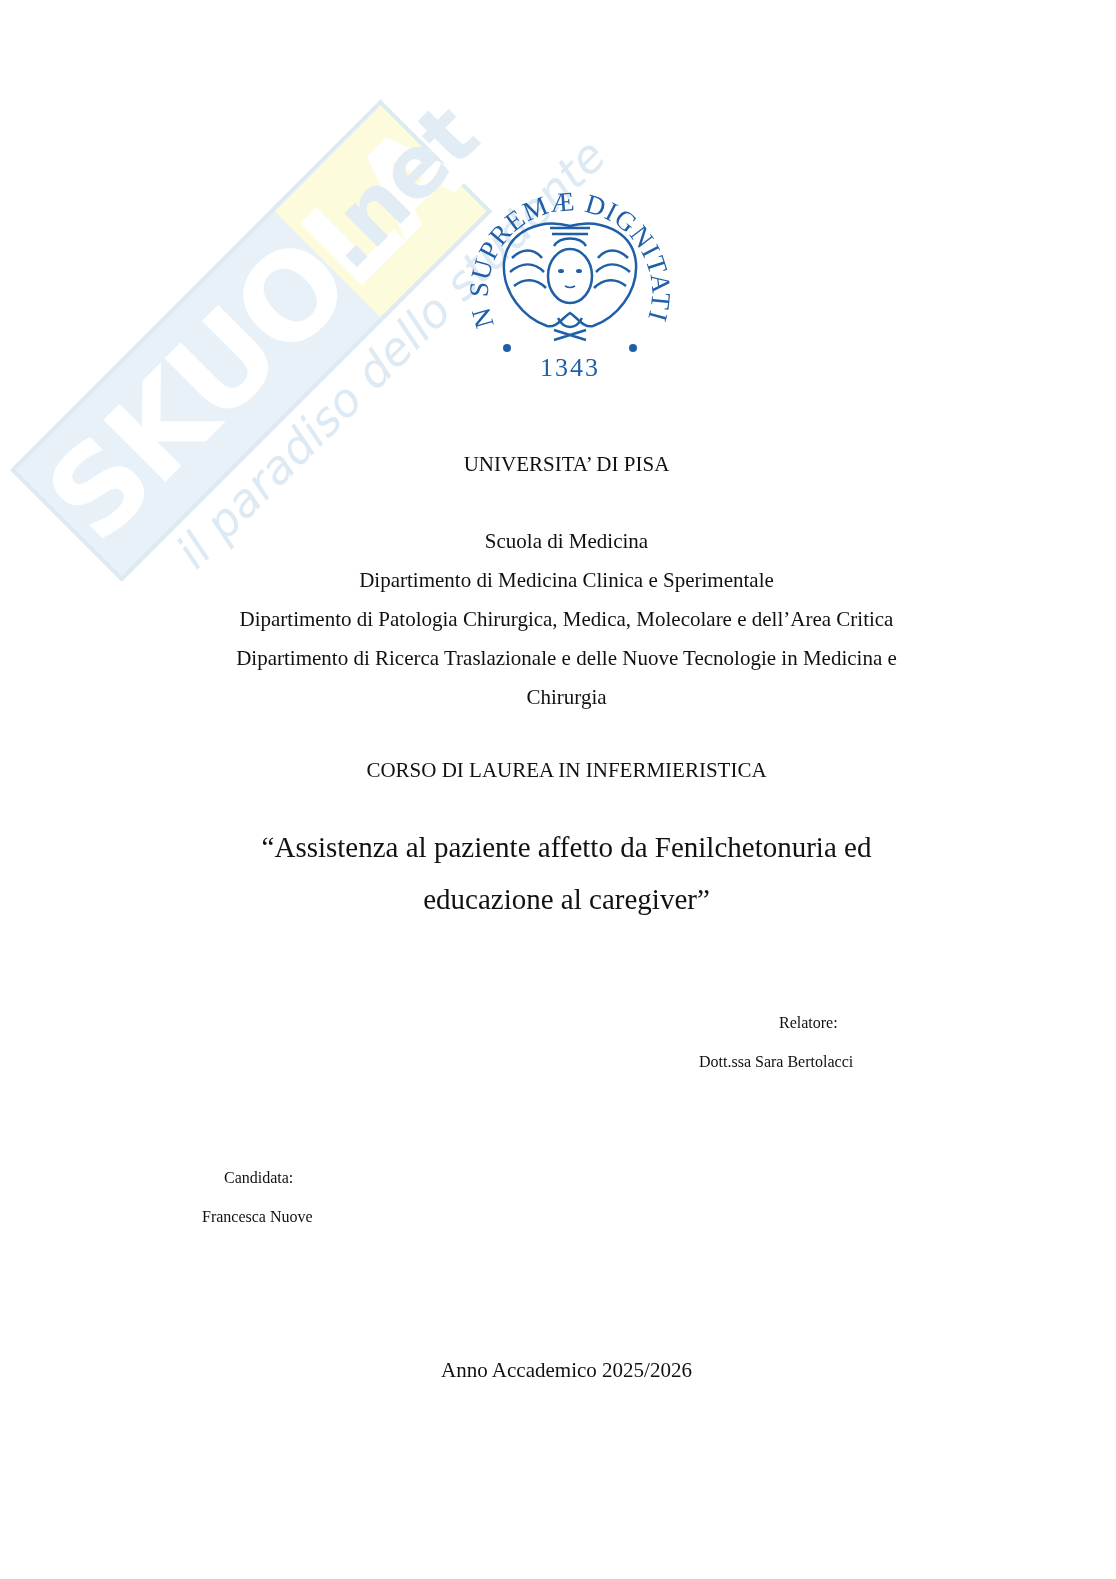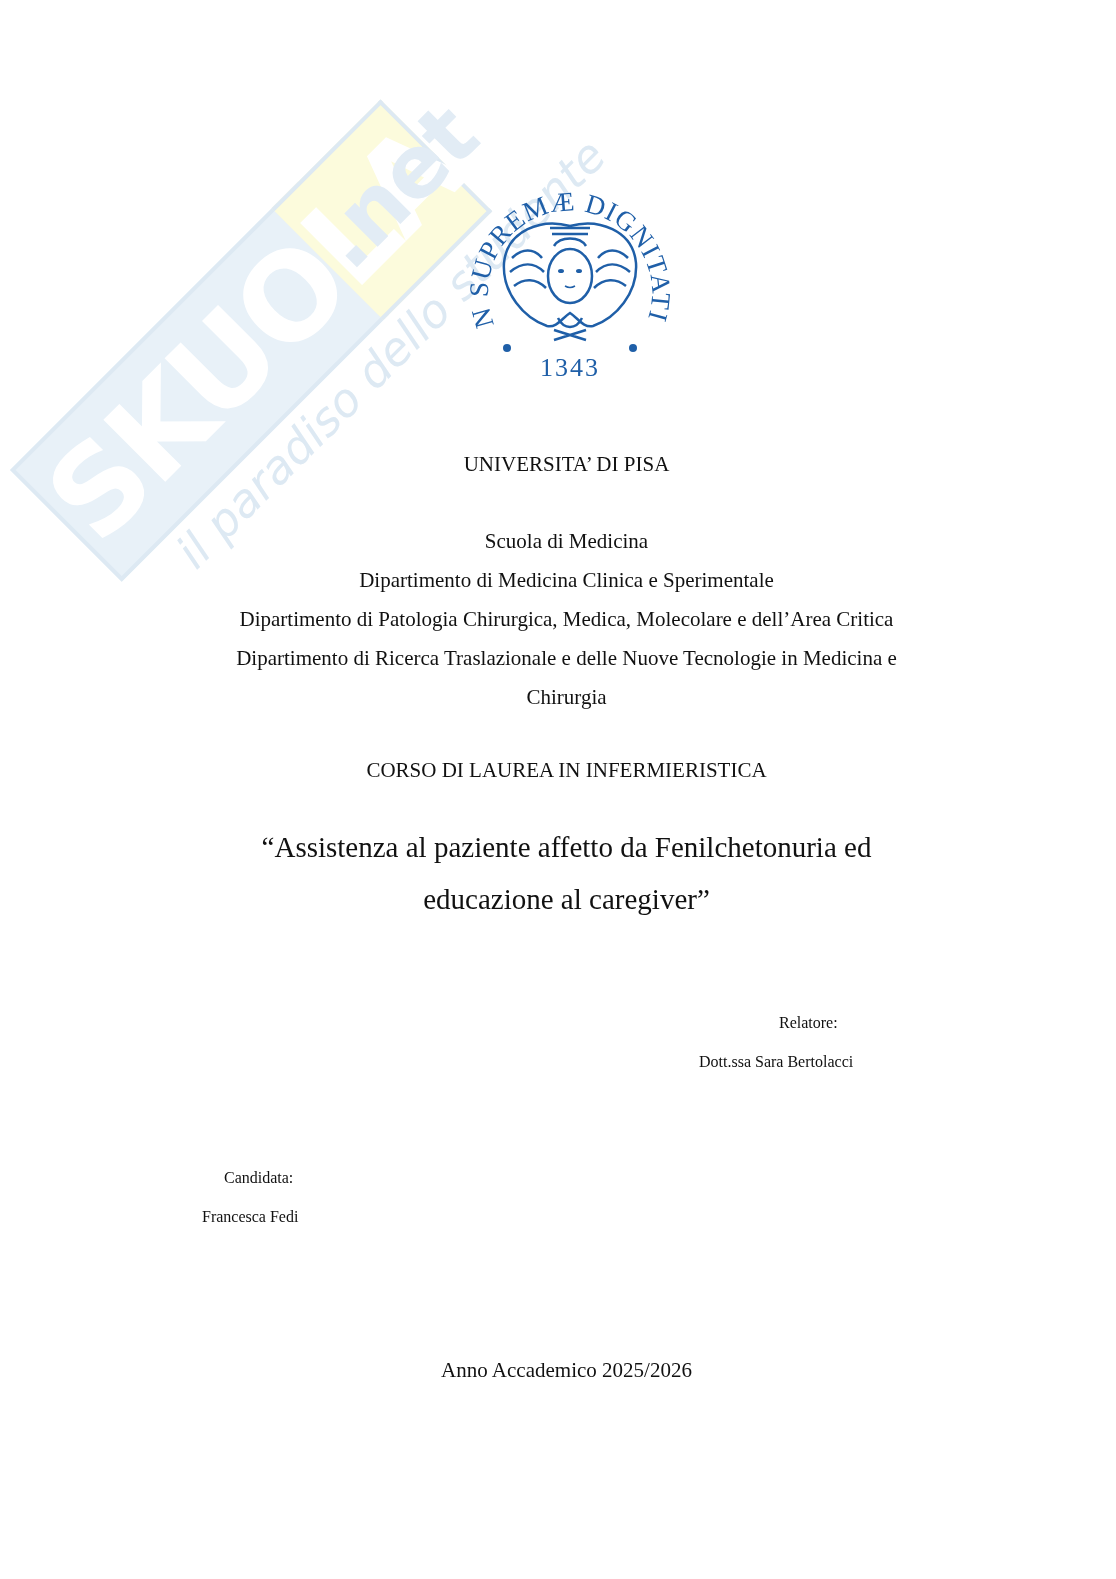--- a/index.html
+++ b/index.html
@@ -103,16 +103,16 @@
 
   <div class="center-line" style="top:757px;">CORSO DI LAUREA IN INFERMIERISTICA</div>
 
   <div class="title-line" style="top:830px;">“Assistenza al paziente affetto da Fenilchetonuria ed</div>
   <div class="title-line" style="top:882px;">educazione al caregiver”</div>
 
   <div class="abs" style="left:779px; top:1010px;">Relatore:</div>
   <div class="abs" style="left:699px; top:1049px;">Dott.ssa Sara Bertolacci</div>
 
   <div class="abs" style="left:212px; top:1165px;margin-left:12px;">Candidata:</div>
-  <div class="abs" style="left:202px; top:1204px;">Francesca Fedi</div>
+  <div class="abs" style="left:202px; top:1204px;">Francesca Nuove</div>
 
   <div class="center-line" style="top:1357px;">Anno Accademico 2025/2026</div>
 </div>
 
 </body></html>

